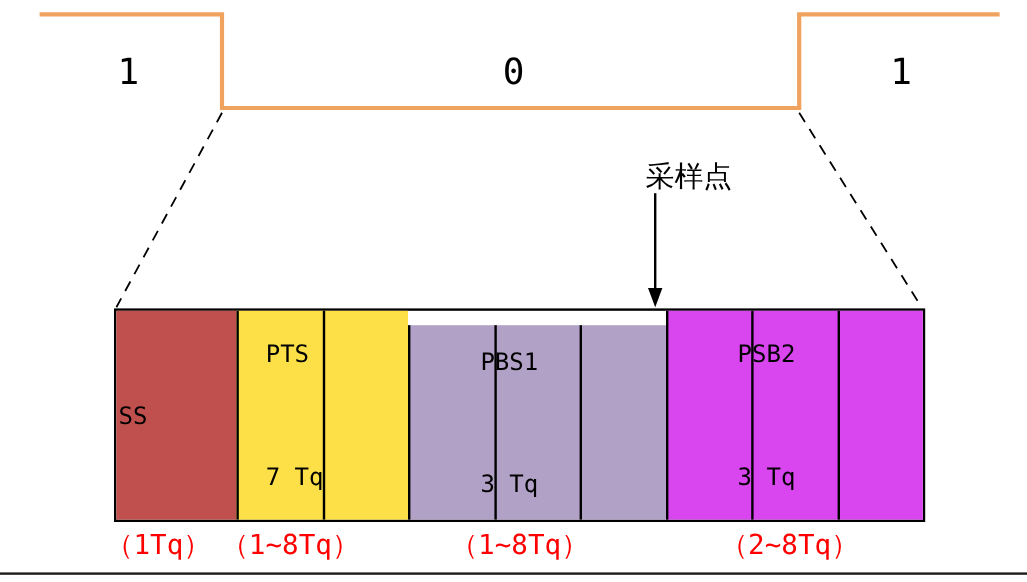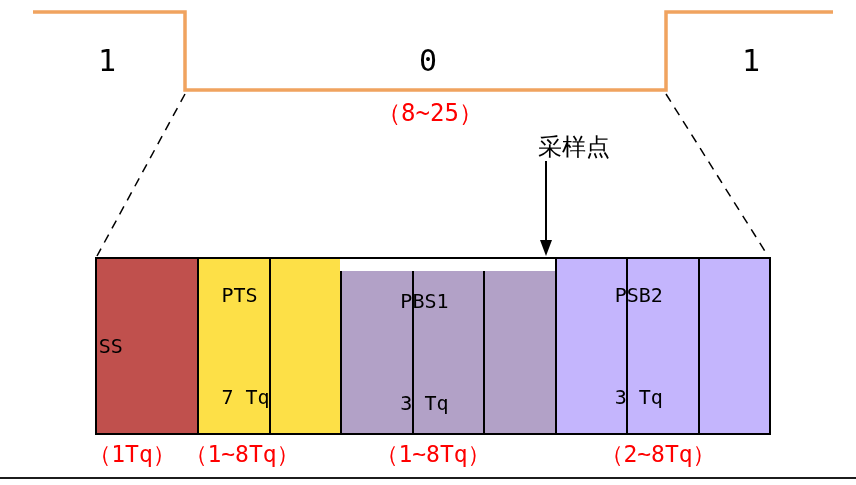--- a/index.html
+++ b/index.html
@@ -38,21 +38,20 @@
     <line x1="185" y1="94" x2="97" y2="256" stroke="#000000" stroke-width="1.5" stroke-dasharray="9,7"></line>
     <line x1="666" y1="94" x2="768" y2="256" stroke="#000000" stroke-width="1.5" stroke-dasharray="9,7"></line>
     <line x1="546" y1="161" x2="546" y2="243" stroke="#000000" stroke-width="2"></line>
     <polygon points="546,256 540,240 552,240" fill="#000000"></polygon>
   </svg>
 
   <div class="txt bit-label" style="left:107px;top:43px">1</div>
   <div class="txt bit-label" style="left:428px;top:43px">0</div>
   <div class="txt bit-label" style="left:751px;top:43px">1</div>
 
-  <div class="txt red" style="left:430px;top:97px">（8~25）</div>
 
   <div class="txt sample-label" style="left:540px;top:131px">采样点</div>
 
   <div class="bar">
 
     <div class="segment" style="flex: 1 1 0%; background-color: rgb(192, 80, 77); padding-left: 29px;">
       <div class="cell"></div>
       <div class="seg-label">
         <div>SS</div>
       </div>
@@ -70,21 +69,21 @@
     <div class="segment" style="flex: 3 1 0%; background-color: rgb(178, 161, 199); margin-top: 12px;">
       <div class="cell"></div>
       <div class="cell"></div>
       <div class="cell"></div>
       <div class="seg-label">
         <div>PBS1</div>
         <div>3 Tq</div>
       </div>
     </div>
 
-    <div class="segment" style="flex: 3 1 0%; background-color: #c4b5fd;">
+    <div class="segment" style="flex: 3 1 0%; background-color: #d946ef;">
       <div class="cell"></div>
       <div class="cell"></div>
       <div class="cell"></div>
       <div class="seg-label">
         <div>PSB2</div>
         <div>3 Tq</div>
       </div>
     </div>
 
   </div>

